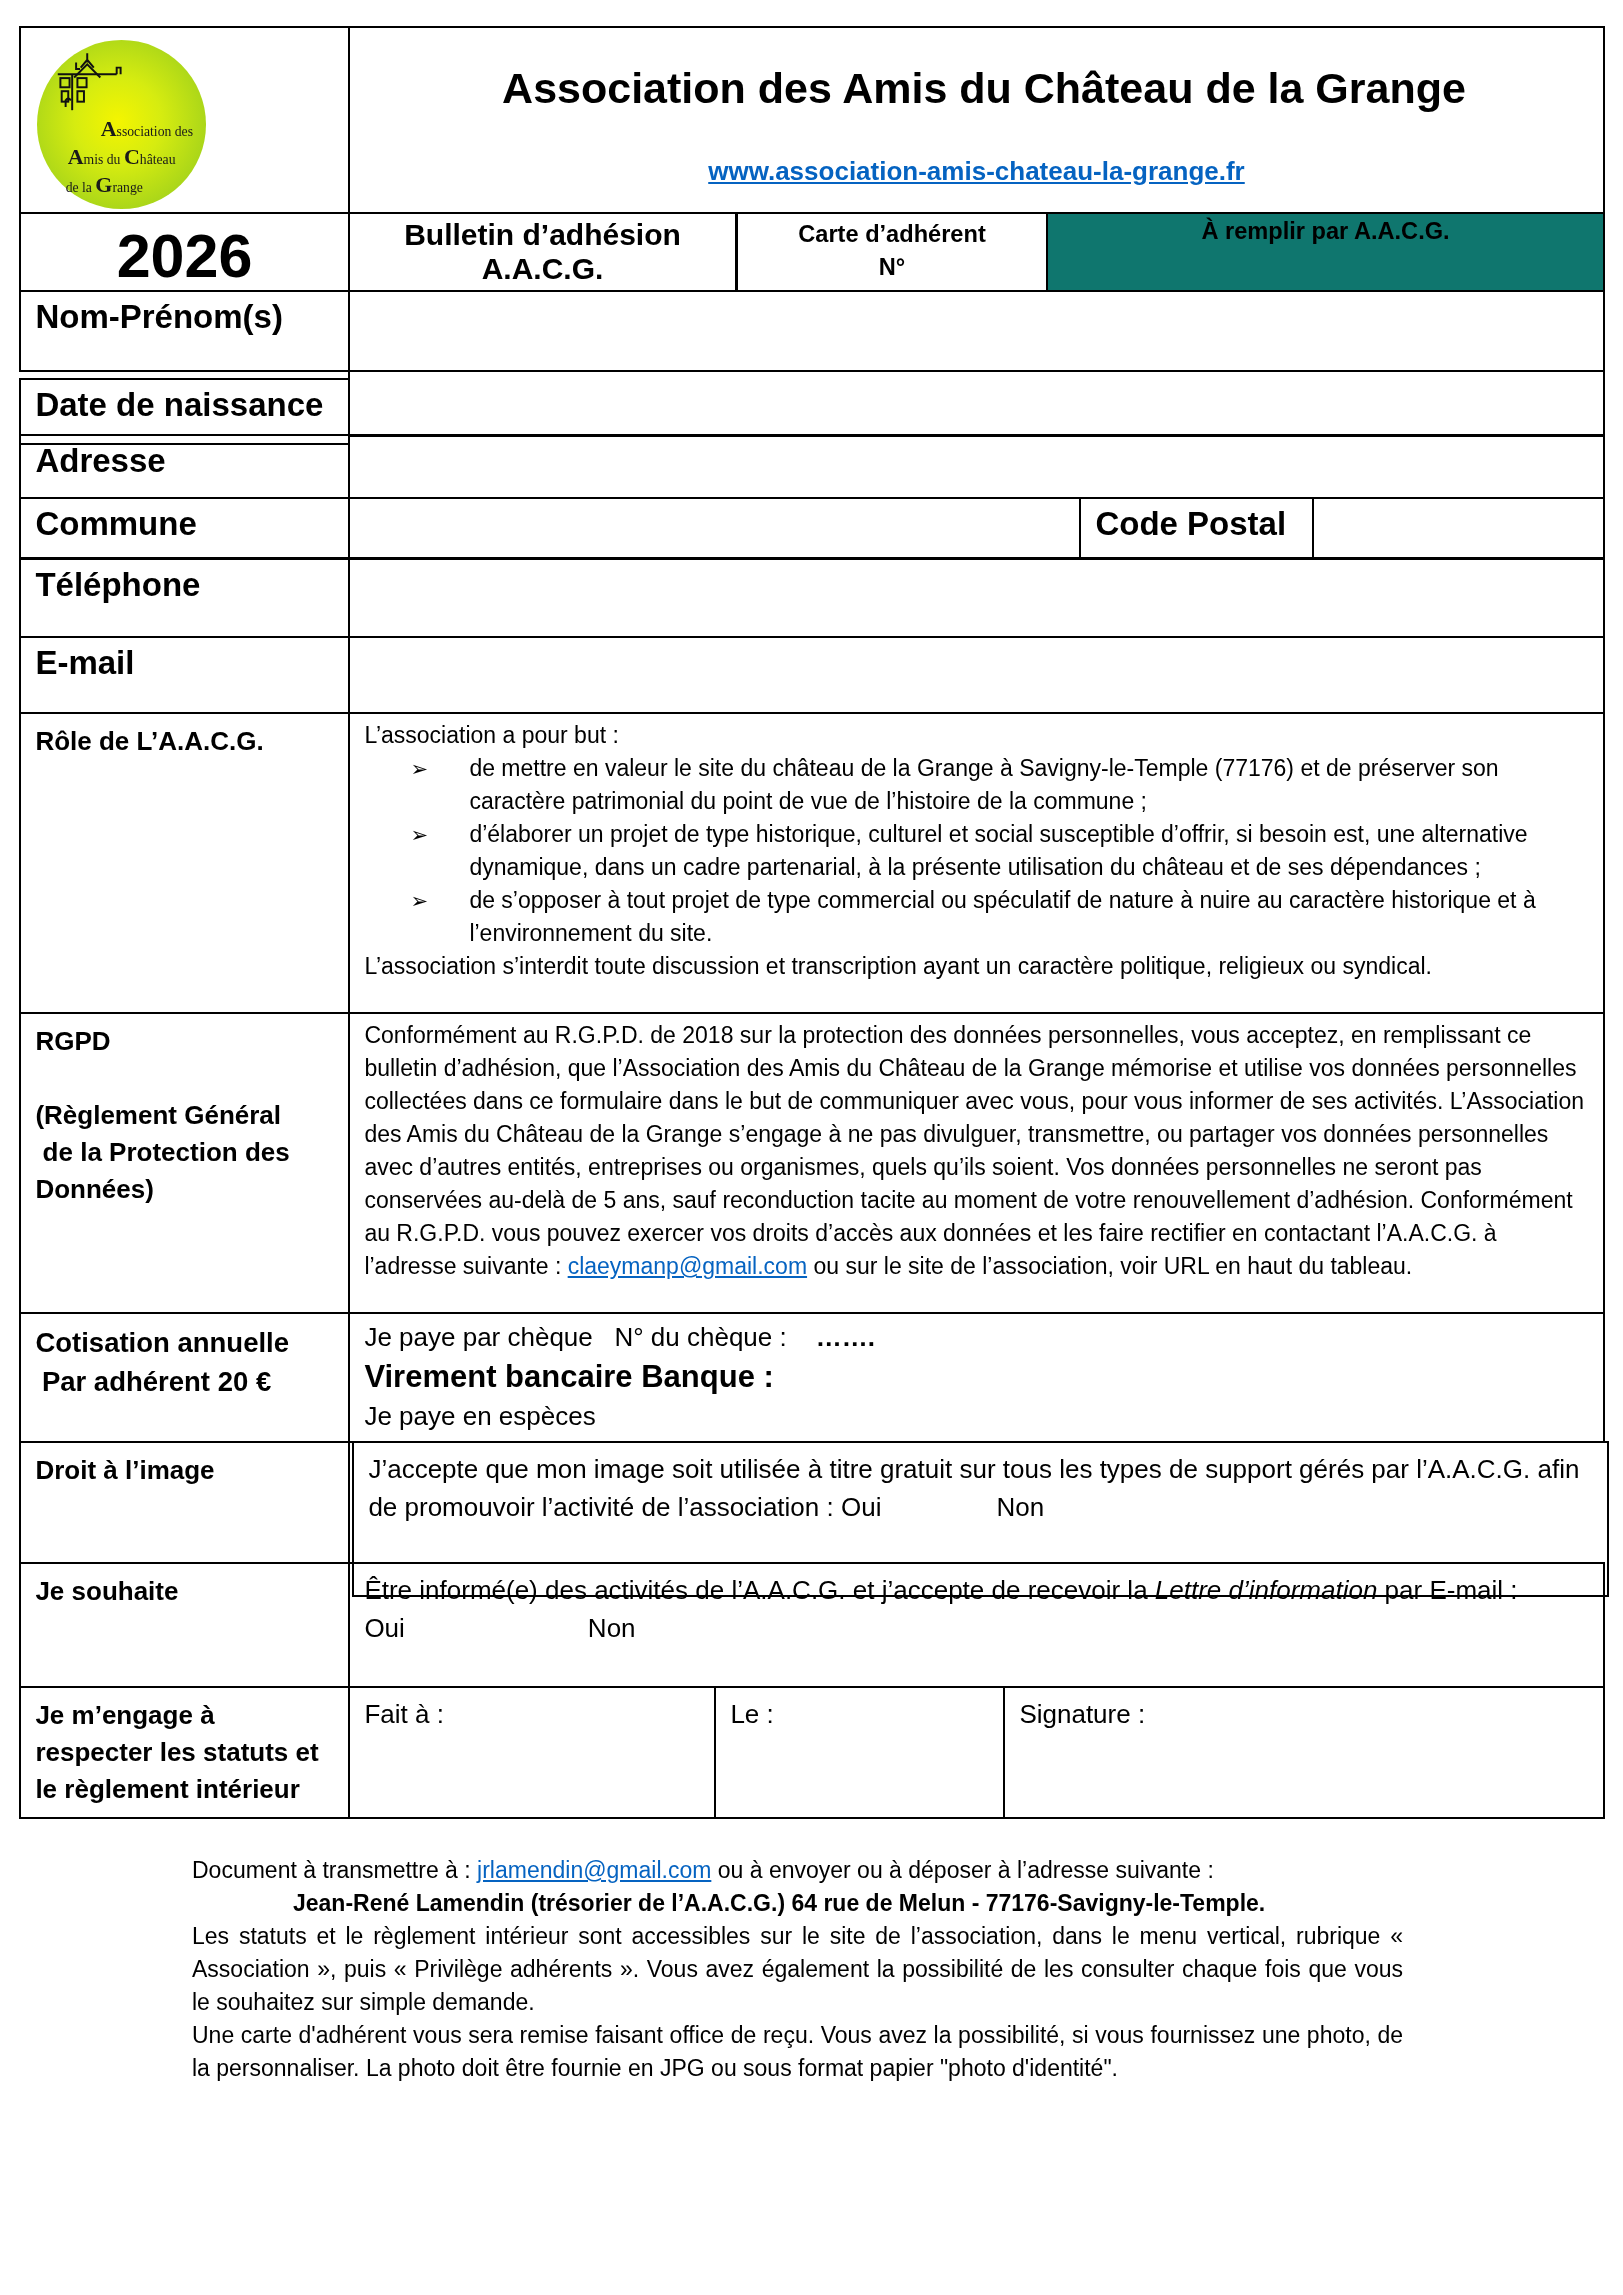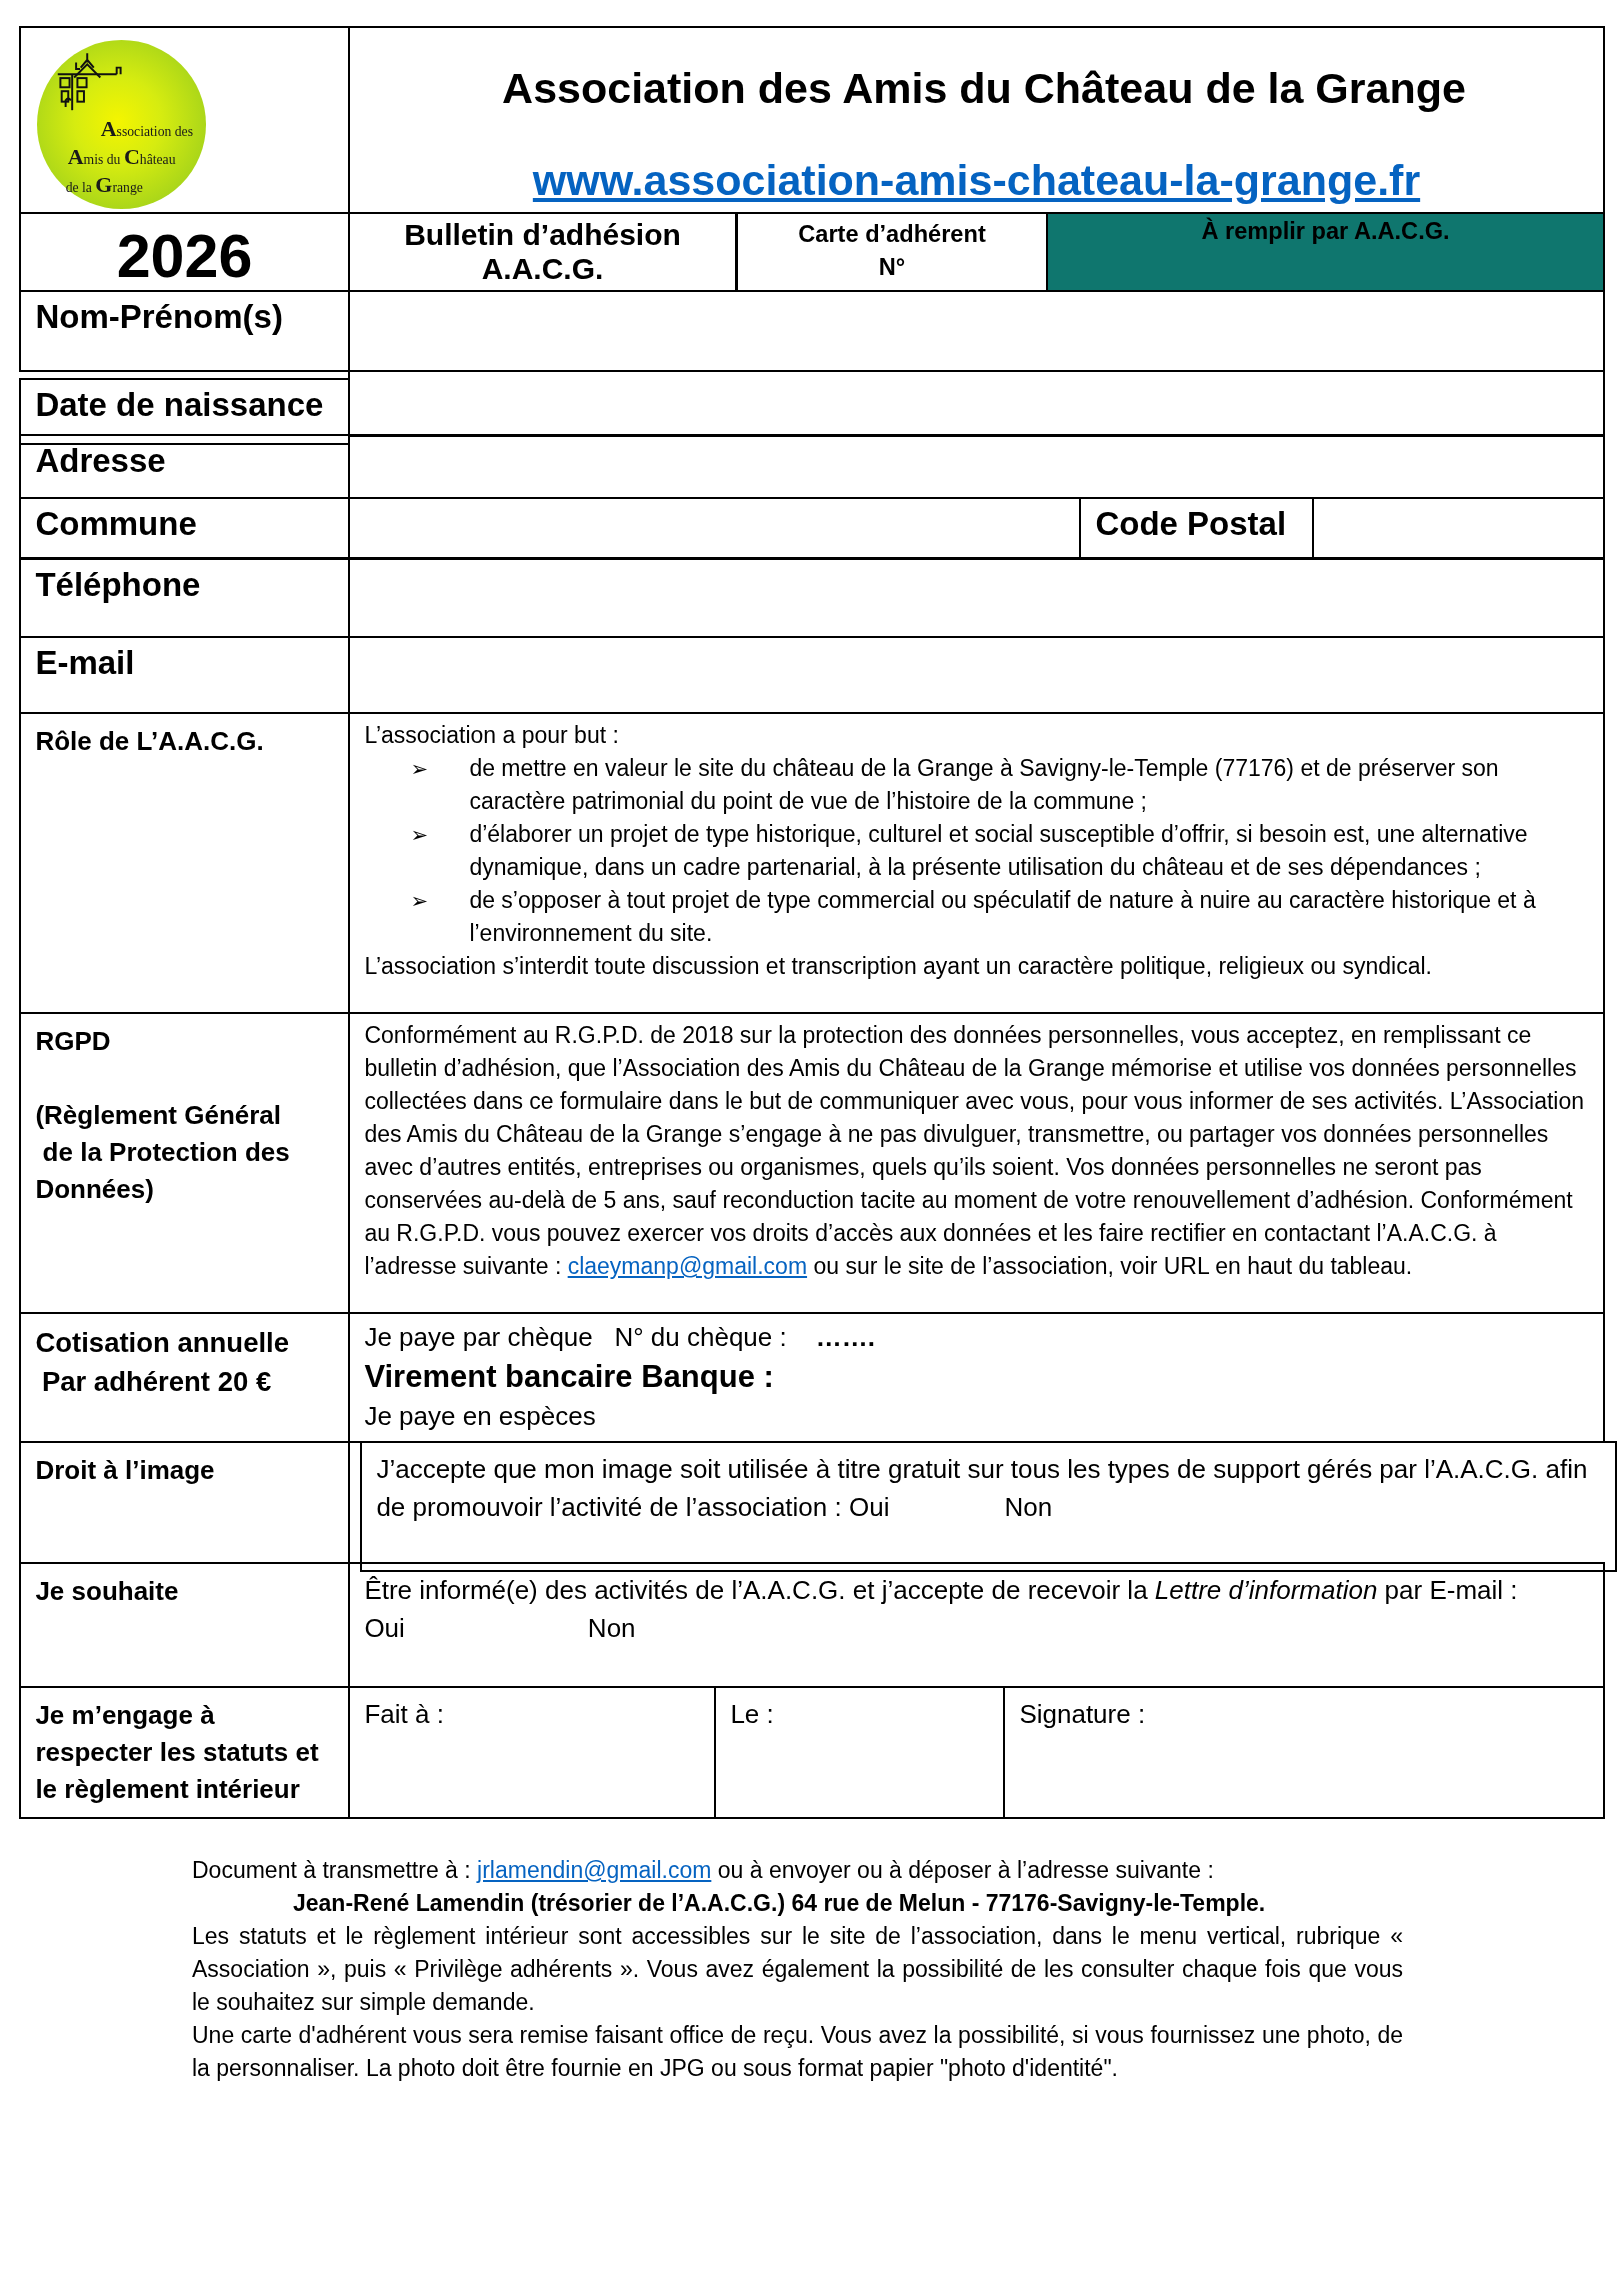--- a/index.html
+++ b/index.html
@@ -47,21 +47,21 @@
       <b>A</b><span>mis du </span><b>C</b><span>hâteau</span>
     </div>
     <div class="logo-txt" style="left:29px;top:136px;">
       <span>de la </span><b>G</b><span>range</span>
     </div>
   </div>
 </div>
 <div class="cell" style="left:348px;top:26px;width:1257px;height:188px;">
   <div class="abs center" style="left:15px;right:0;top:36px;font-size:43px;font-weight:bold;">Association des Amis du Château de la Grange</div>
   <div class="abs center" style="left:0;right:0;top:128px;">
-    <span class="link" style="font-size:43px;font-weight:bold;">www.association-amis-chateau-la-grange.fr</span>
+    <span class="link" style="font-size:26px;font-weight:bold;">www.association-amis-chateau-la-grange.fr</span>
   </div>
 </div>
 
 <div class="cell center" style="left:19px;top:212px;width:331px;height:80px;">
   <div style="font-size:61px;font-weight:bold;padding-top:6.5px;">2026</div>
 </div>
 <div class="cell center" style="left:348px;top:212px;width:389px;height:80px;">
   <div style="font-size:30px;font-weight:bold;padding-top:3.9px;">Bulletin d’adhésion A.A.C.G.</div>
 </div>
 <div class="cell center" style="left:736px;top:212px;width:312px;height:80px;">
@@ -125,21 +125,21 @@
   <div>Cotisation annuelle</div>
   <div style="padding-left:6.5px;">Par adhérent 20 €</div>
 </div>
 <div class="cell" style="left:348px;top:1312px;width:1257px;height:131px;padding:5.2px 14.4px;">
   <div style="font-size:26px;line-height:37px;white-space:pre;"><span>Je paye par chèque   N° du chèque :</span>    <span style="font-weight:bold;">…….</span></div>
   <div style="font-size:31px;font-weight:bold;line-height:42px;">Virement bancaire Banque :</div>
   <div style="font-size:26px;line-height:37px;">Je paye en espèces</div>
 </div>
 
 <div class="cell lbl-md" style="left:19px;top:1441px;width:331px;height:123px;">Droit à l’image</div>
-<div class="cell body-txt2" style="left:360px;top:1441px;width:1257px;height:131px;">
+<div class="cell body-txt2" style="left:352px;top:1441px;width:1257px;height:156px;">
   <span>J’accepte que mon image soit utilisée à titre gratuit sur tous les types de support gérés par l’A.A.C.G. afin de promouvoir l’activité de l’association : Oui</span><span style="margin-left:115px;">Non</span>
 </div>
 
 <div class="cell lbl-md" style="left:19px;top:1562px;width:331px;height:126px;">Je souhaite</div>
 <div class="cell body-txt2" style="left:348px;top:1562px;width:1257px;height:126px;">
   <div><span>Être informé(e) des activités de l’A.A.C.G. et j’accepte de recevoir la </span><i>Lettre d’information</i><span> par E-mail :</span></div>
   <div><span>Oui</span><span style="margin-left:183px;">Non</span></div>
 </div>
 
 <div class="cell lbl-md" style="left:19px;top:1686px;width:331px;height:133px;line-height:37px;">Je m’engage à respecter les statuts et le règlement intérieur</div>

